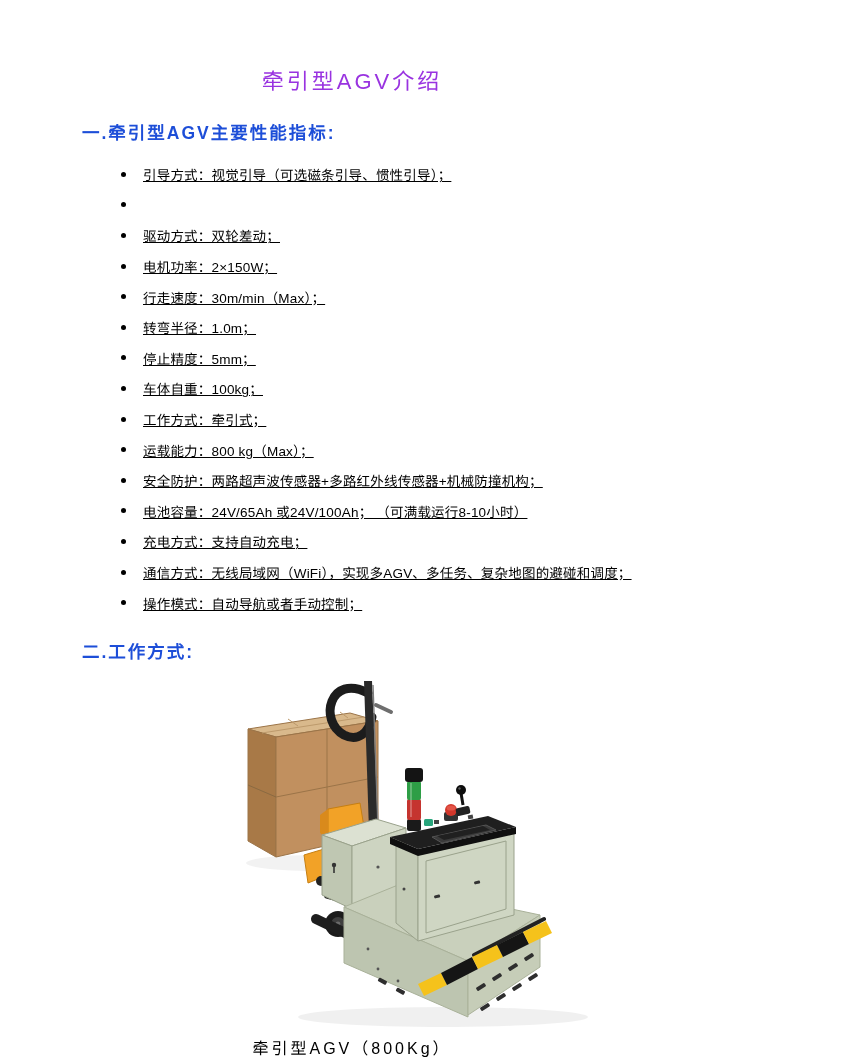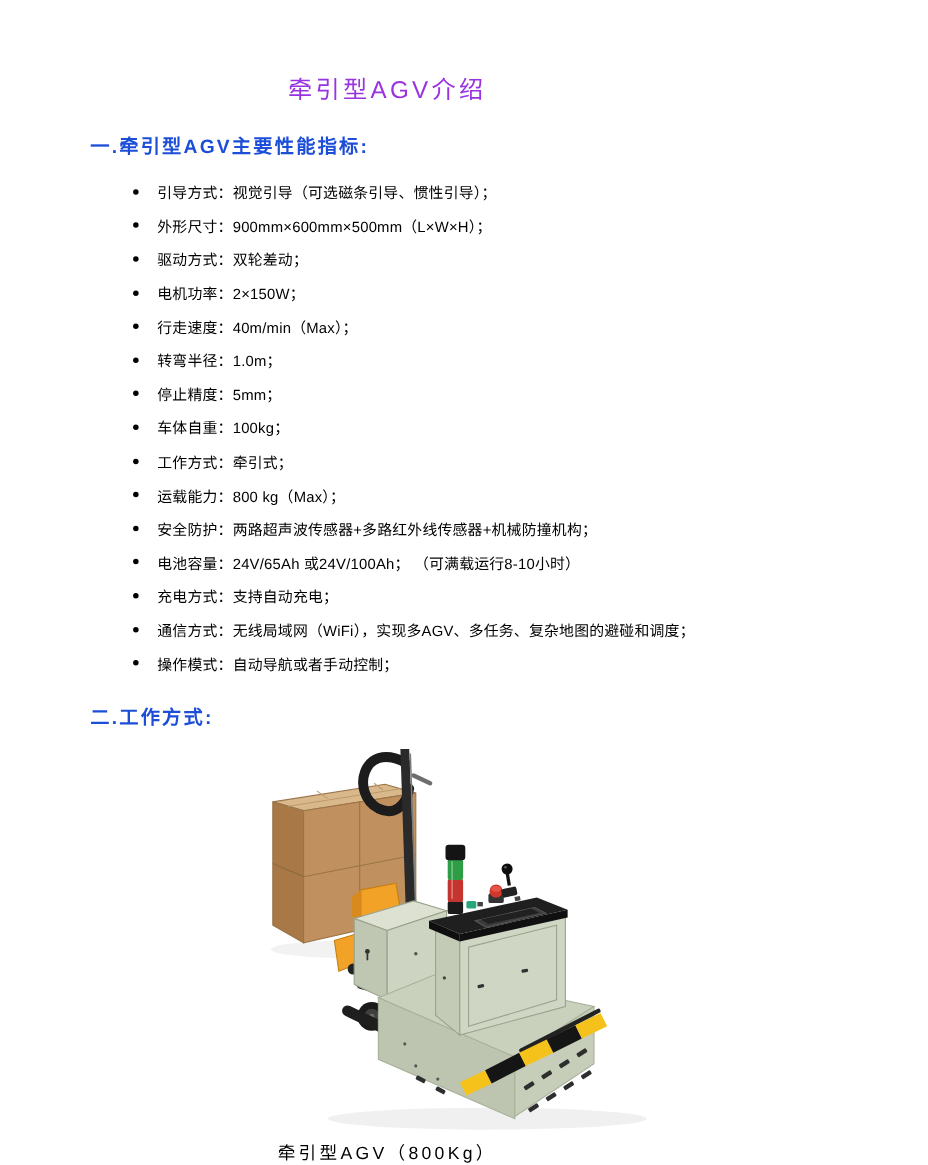--- a/index.html
+++ b/index.html
@@ -25,20 +25,21 @@
     letter-spacing:2px;
     color:#1d4ed8;
   }
   .section-heading.first  { margin-top:24px; }
   .section-heading.second { margin-top:20px; }
 
   ul.spec-list {
     list-style:none;
     margin:15px 0 0 0;
     padding:0 0 0 121px;
+    text-decoration:underline;
   }
   ul.spec-list li {
     display:flex; align-items:center;
     height:30.6px;
     font-size:13.5px;
     letter-spacing:0.2px;
   }
   .dot {
     width:5px; height:5px; flex:none;
     border-radius:50%;
@@ -68,36 +69,35 @@
 
   <ul class="spec-list">
 
       <li>
         <span class="dot"></span>
         <span class="spec-text">引导方式：视觉引导（可选磁条引导、惯性引导）；</span>
       </li>
 
       <li>
         <span class="dot"></span>
-        <span class="spec-text">外形尺寸：900mm×600mm×500mm（L×W×H）；</span>
       </li>
 
       <li>
         <span class="dot"></span>
         <span class="spec-text">驱动方式：双轮差动；</span>
       </li>
 
       <li>
         <span class="dot"></span>
         <span class="spec-text">电机功率：2×150W；</span>
       </li>
 
       <li>
         <span class="dot"></span>
-        <span class="spec-text">行走速度：40m/min（Max）；</span>
+        <span class="spec-text">行走速度：30m/min（Max）；</span>
       </li>
 
       <li>
         <span class="dot"></span>
         <span class="spec-text">转弯半径：1.0m；</span>
       </li>
 
       <li>
         <span class="dot"></span>
         <span class="spec-text">停止精度：5mm；</span>

